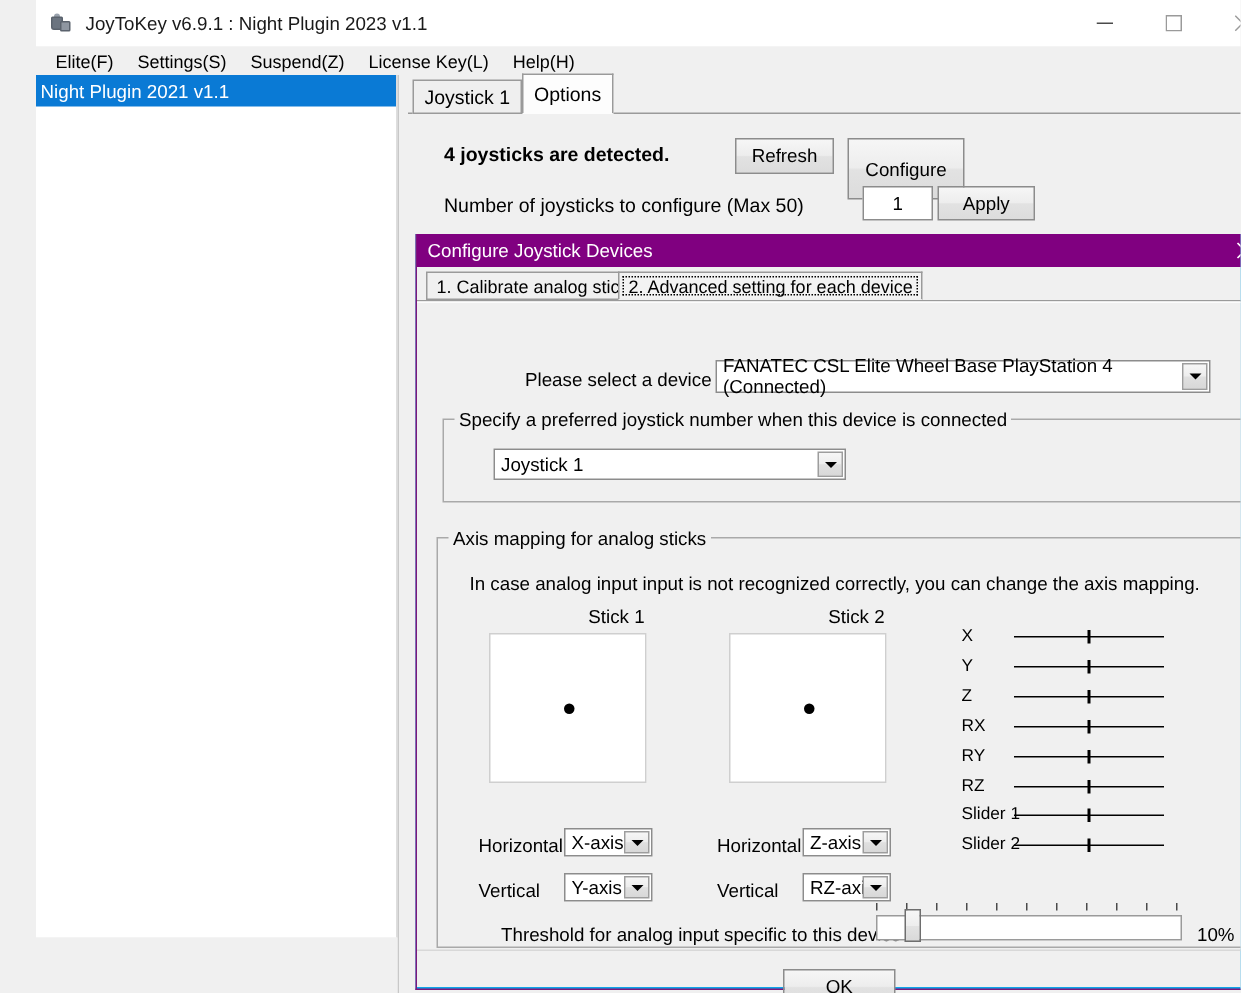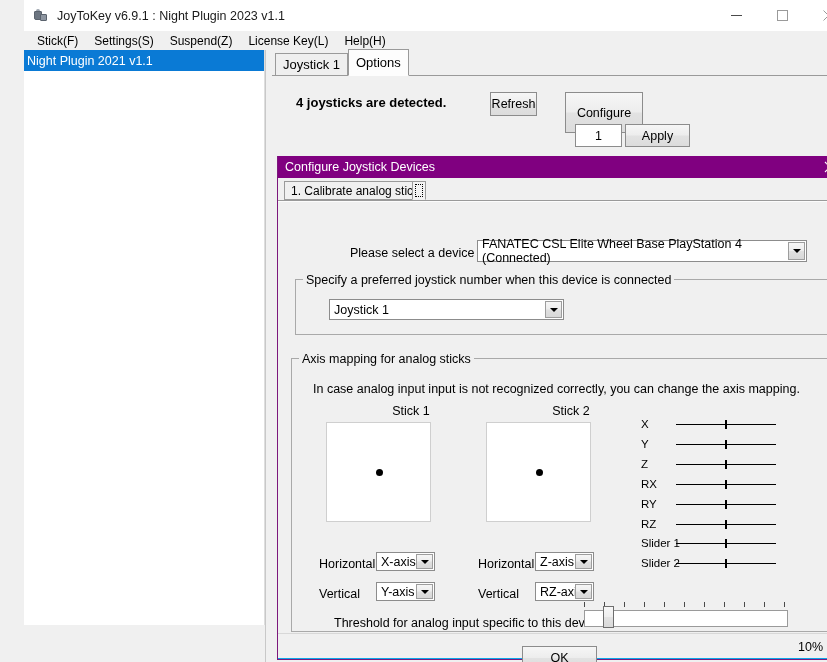--- a/index.html
+++ b/index.html
@@ -299,21 +299,21 @@
       <div class="wc">
         <svg width="11" height="11" viewBox="0 0 11 11">
             <line x1="0.5" y1="0.5" x2="10.5" y2="10.5" stroke="#9a9a9a" stroke-width="1"></line>
             <line x1="10.5" y1="0.5" x2="0.5" y2="10.5" stroke="#9a9a9a" stroke-width="1"></line>
           </svg>
       </div>
     </div>
   </div>
 
   <div class="menubar">
-    <div class="menu-item">Stick(F)</div>
+    <div class="menu-item">Elite(F)</div>
     <div class="menu-item">Settings(S)</div>
     <div class="menu-item">Suspend(Z)</div>
     <div class="menu-item">License Key(L)</div>
     <div class="menu-item">Help(H)</div>
   </div>
 
   <div class="leftpanel">
     <div class="list-sel">
       <span>Night Plugin 2021 v1.1</span>
     </div>
@@ -328,43 +328,45 @@
   </div>
 
   <div class="tabpage"></div>
   <div class="tabline"></div>
   <div class="tabstrip">
     <div class="tab inactive" style="left:3px;">Joystick 1</div>
     <div class="tab active" style="left:76px;">Options</div>
   </div>
 
   <div class="detect-row">4 joysticks are detected.</div>
-  <div class="btn" style="position:absolute;left:466px;top:92px;width:47px;height:24px;">Refresh</div>
+  <div class="btn" style="position:absolute;left:466px;top:92px;width:66px;height:24px;">Refresh</div>
   <div class="btn" style="position:absolute;left:541px;top:92px;width:78px;height:41px;">Configure</div>
 
+  <div class="numjs-row">Number of joysticks to configure (Max 50)</div>
   <div class="textbox" style="position:absolute;left:551px;top:124px;width:47px;height:23px;">1</div>
   <div class="btn" style="position:absolute;left:601px;top:124px;width:65px;height:23px;">Apply</div>
 
   <div class="dialog">
 
     <div class="dlg-title">
       <span>Configure Joystick Devices</span>
       <div class="dlg-close">
         <svg width="12" height="12" viewBox="0 0 12 12">
             <line x1="1" y1="1" x2="11" y2="11" stroke="#ffffff" stroke-width="1.1"></line>
             <line x1="11" y1="1" x2="1" y2="11" stroke="#ffffff" stroke-width="1.1"></line>
           </svg>
       </div>
     </div>
 
     <div class="dlg-body">
 
       <div class="dtab-underline"></div>
       <div class="dtab" style="left:6px;">1. Calibrate analog stick</div>
       <div class="dtab active" style="left:134px;">
+        <span>2. Advanced setting for each device</span>
         <span class="focusbox"></span>
       </div>
 
       <div class="dlg-content">
 
         <div class="lbl" style="position:absolute;left:72px;top:44px;">Please select a device :</div>
         <div class="combo" style="position:absolute;left:199px;top:38px;width:330px;height:22px;">
           <span>FANATEC CSL Elite Wheel Base PlayStation 4 (Connected)</span>
           <span class="arrowbtn">
               <i></i>
@@ -463,21 +465,21 @@
               <span style="left:100px;"></span>
             <span style="left:120px;"></span>
               <span style="left:140px;"></span>
               <span style="left:160px;"></span>
             <span style="left:180px;"></span>
               <span style="left:200px;"></span>
           </div>
           <div class="channel"></div>
           <div class="thumb" id="threshold-thumb" style="left: 19px;"></div>
         </div>
-        <div class="lbl" style="position:absolute;left:520px;top:438px;">10%</div>
+        <div class="lbl" style="position:absolute;left:520px;top:414px;">10%</div>
 
       </div>
 
       <div class="dlg-footer-sep"></div>
       <div class="btn" style="position:absolute;left:244px;top:468px;width:75px;height:24px;">OK</div>
     </div>
   </div>
 </div>
 
 </body></html>

